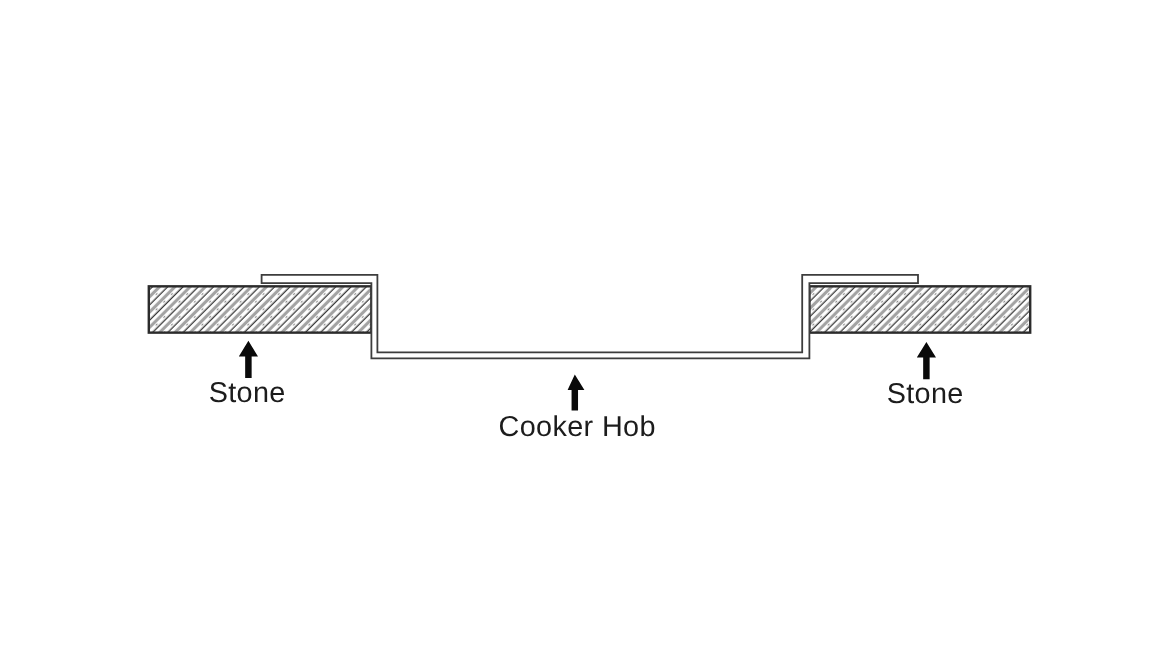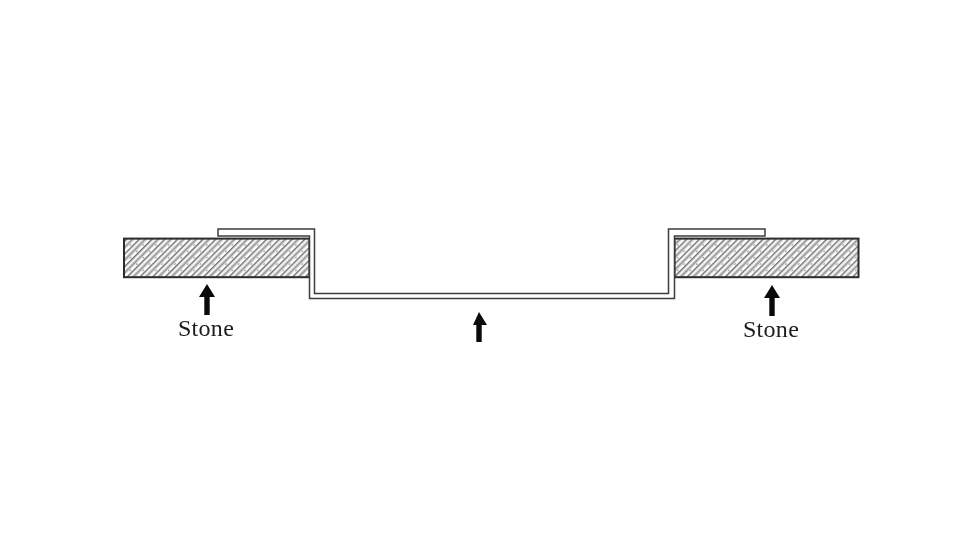--- a/index.html
+++ b/index.html
@@ -6,21 +6,21 @@
     margin: 0;
     padding: 0;
     background: #ffffff;
   }
   .canvas {
     position: relative;
     width: 960px;
     height: 398px;
     background: #ffffff;
     overflow: hidden;
-    font-family: Liberation Serif, serif;
+    font-family: Liberation Sans, sans-serif;
   }
   .drawing {
     position: absolute;
     left: 0;
     top: 0;
   }
   .label {
     position: absolute;
     transform: translateX(-50%);
     font-size: 24px;
@@ -60,14 +60,15 @@
 
     <path d="M 772 285 L 780 298 L 774.7 298 L 774.7 316 L 769.3 316 L 769.3 298 L 764 298 Z" fill="#0a0a0a"></path>
 
     <path d="M 479 312 L 487 325 L 481.7 325 L 481.7 342 L 476.3 342 L 476.3 325 L 473 325 Z" fill="#0a0a0a"></path>
   </svg>
 
   <div class="label label-stone-left">Stone</div>
 
   <div class="label label-stone-right">Stone</div>
 
+  <div class="label label-cooker-hob">Cooker Hob</div>
 
 </div>
 
 </body></html>

